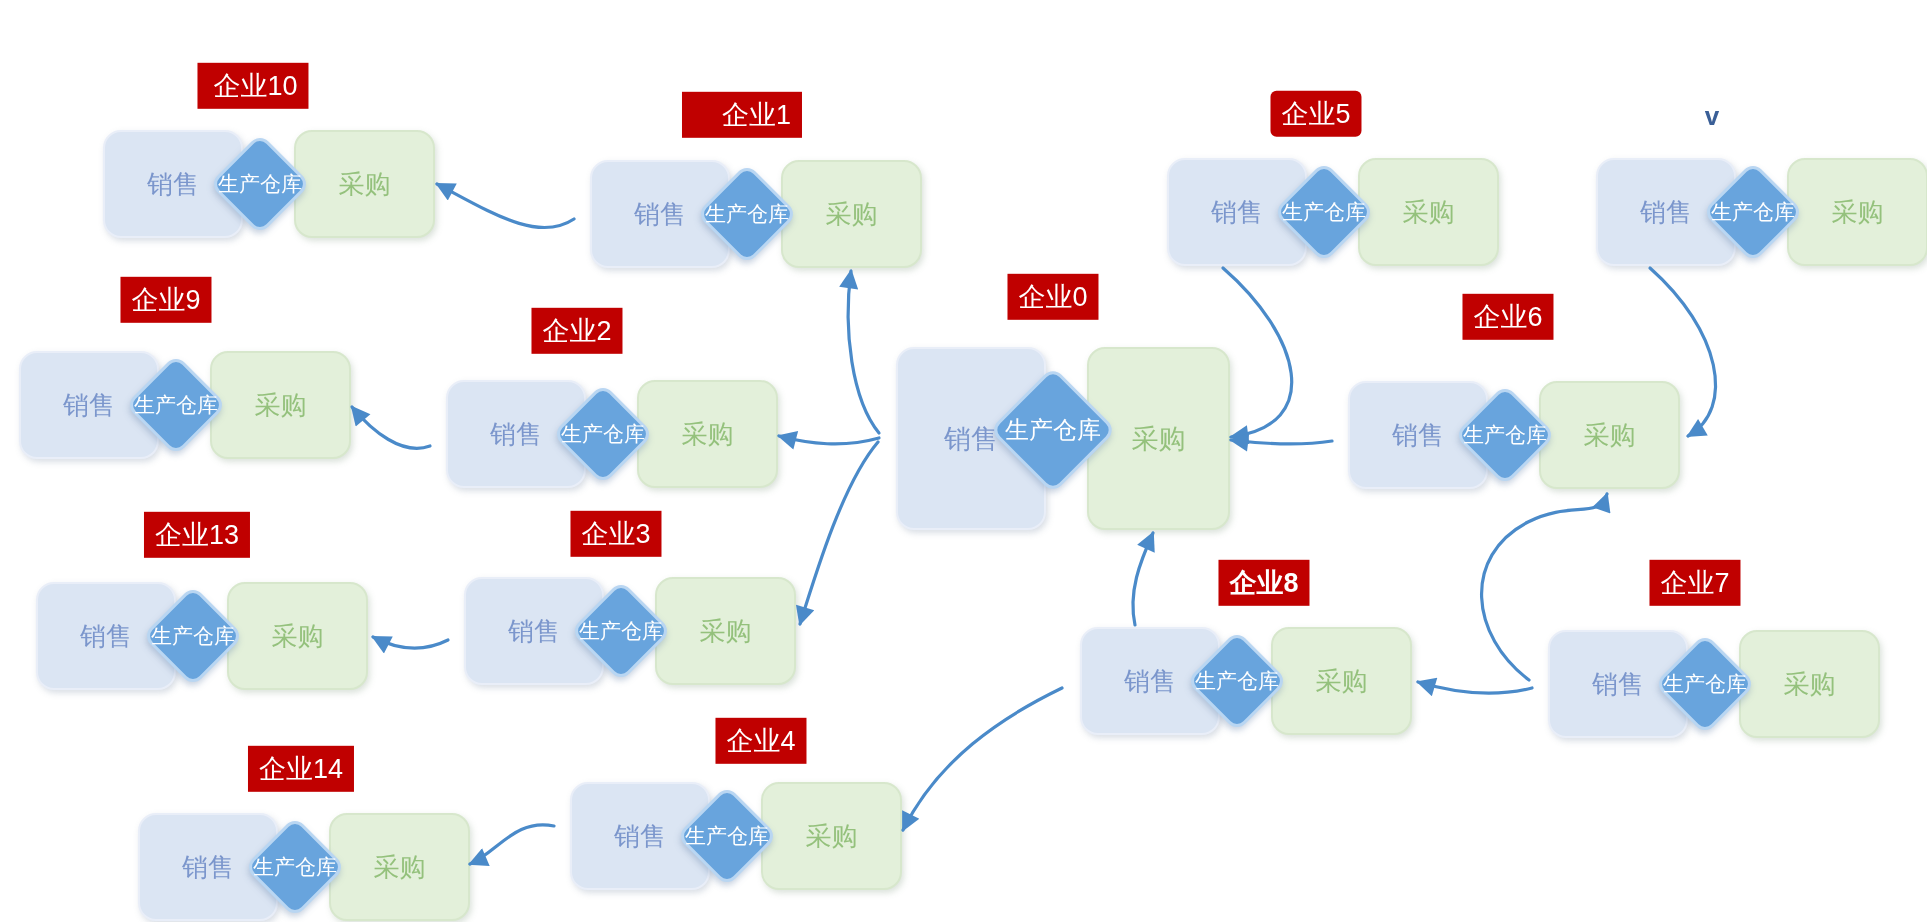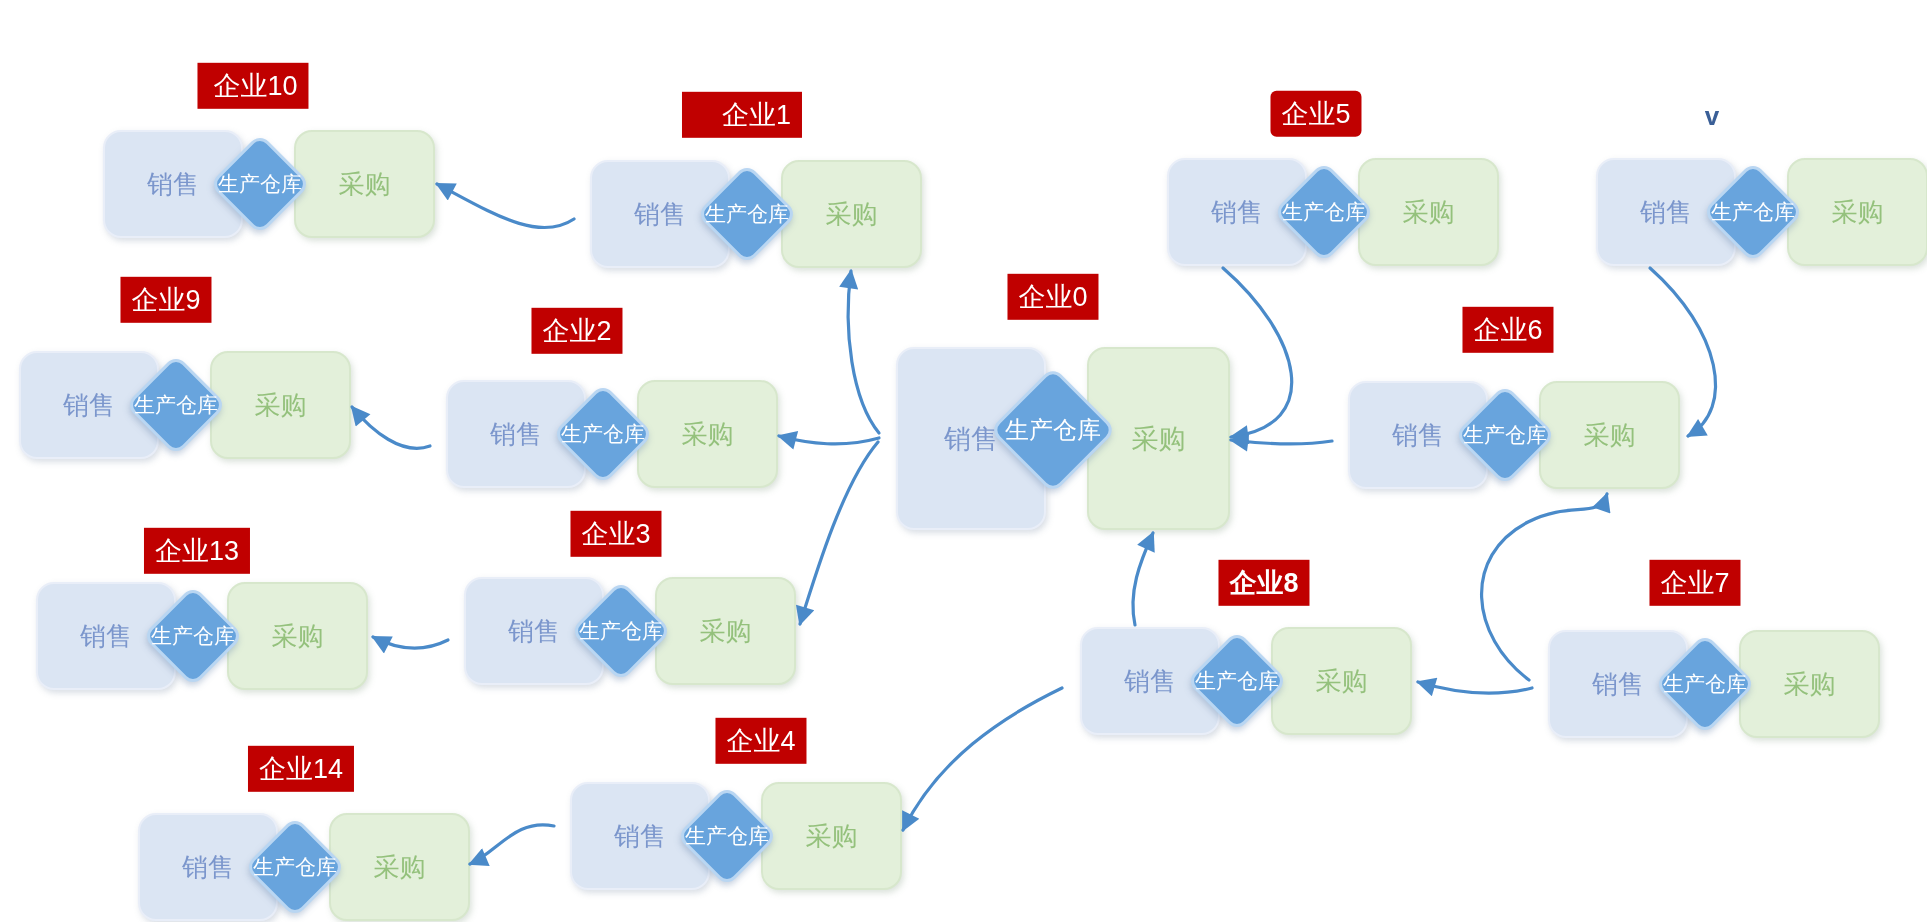--- a/index.html
+++ b/index.html
@@ -190,37 +190,37 @@
       <span class="dshape"></span>
       <span class="dtext">
         <span>生产</span>
         <span>仓库</span>
       </span>
     </div>
     <div class="box purchase">
       <span>采购</span>
     </div>
   </div>
-      <div class="etag" style="left: 1508px; top: 330px;">企业6</div>
+      <div class="etag" style="left: 1508px; top: 317px;">企业6</div>
       <div class="unit" style="left: 20px; top: 582px;">
     <div class="box sales">
       <span>销售</span>
     </div>
     <div class="diamond">
       <span class="dshape"></span>
       <span class="dtext">
         <span>生产</span>
         <span>仓库</span>
       </span>
     </div>
     <div class="box purchase">
       <span>采购</span>
     </div>
   </div>
-      <div class="etag" style="left: 197px; top: 535px; margin-top: 16px;">企业13</div>
+      <div class="etag" style="left: 197px; top: 535px;">企业13</div>
       <div class="unit" style="left: 448px; top: 577px;">
     <div class="box sales">
       <span>销售</span>
     </div>
     <div class="diamond">
       <span class="dshape"></span>
       <span class="dtext">
         <span>生产</span>
         <span>仓库</span>
       </span>

